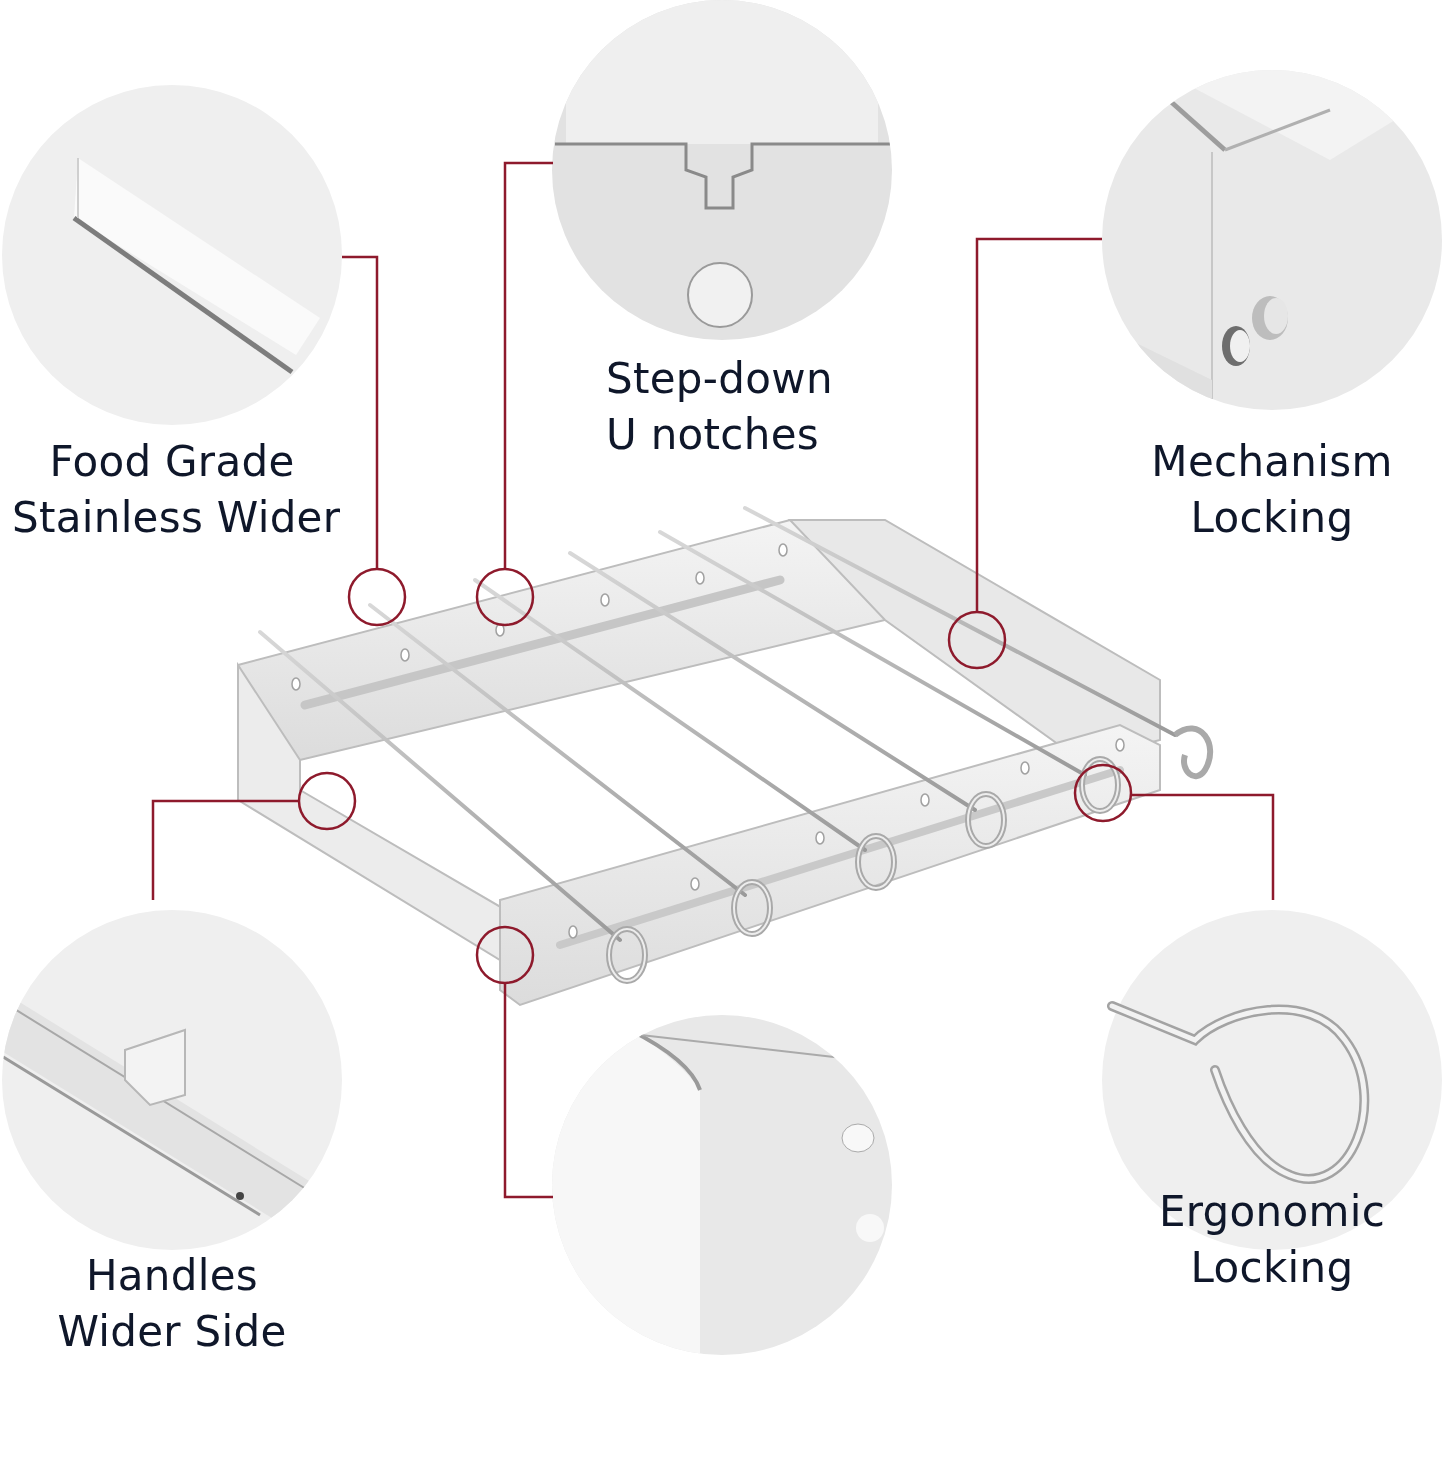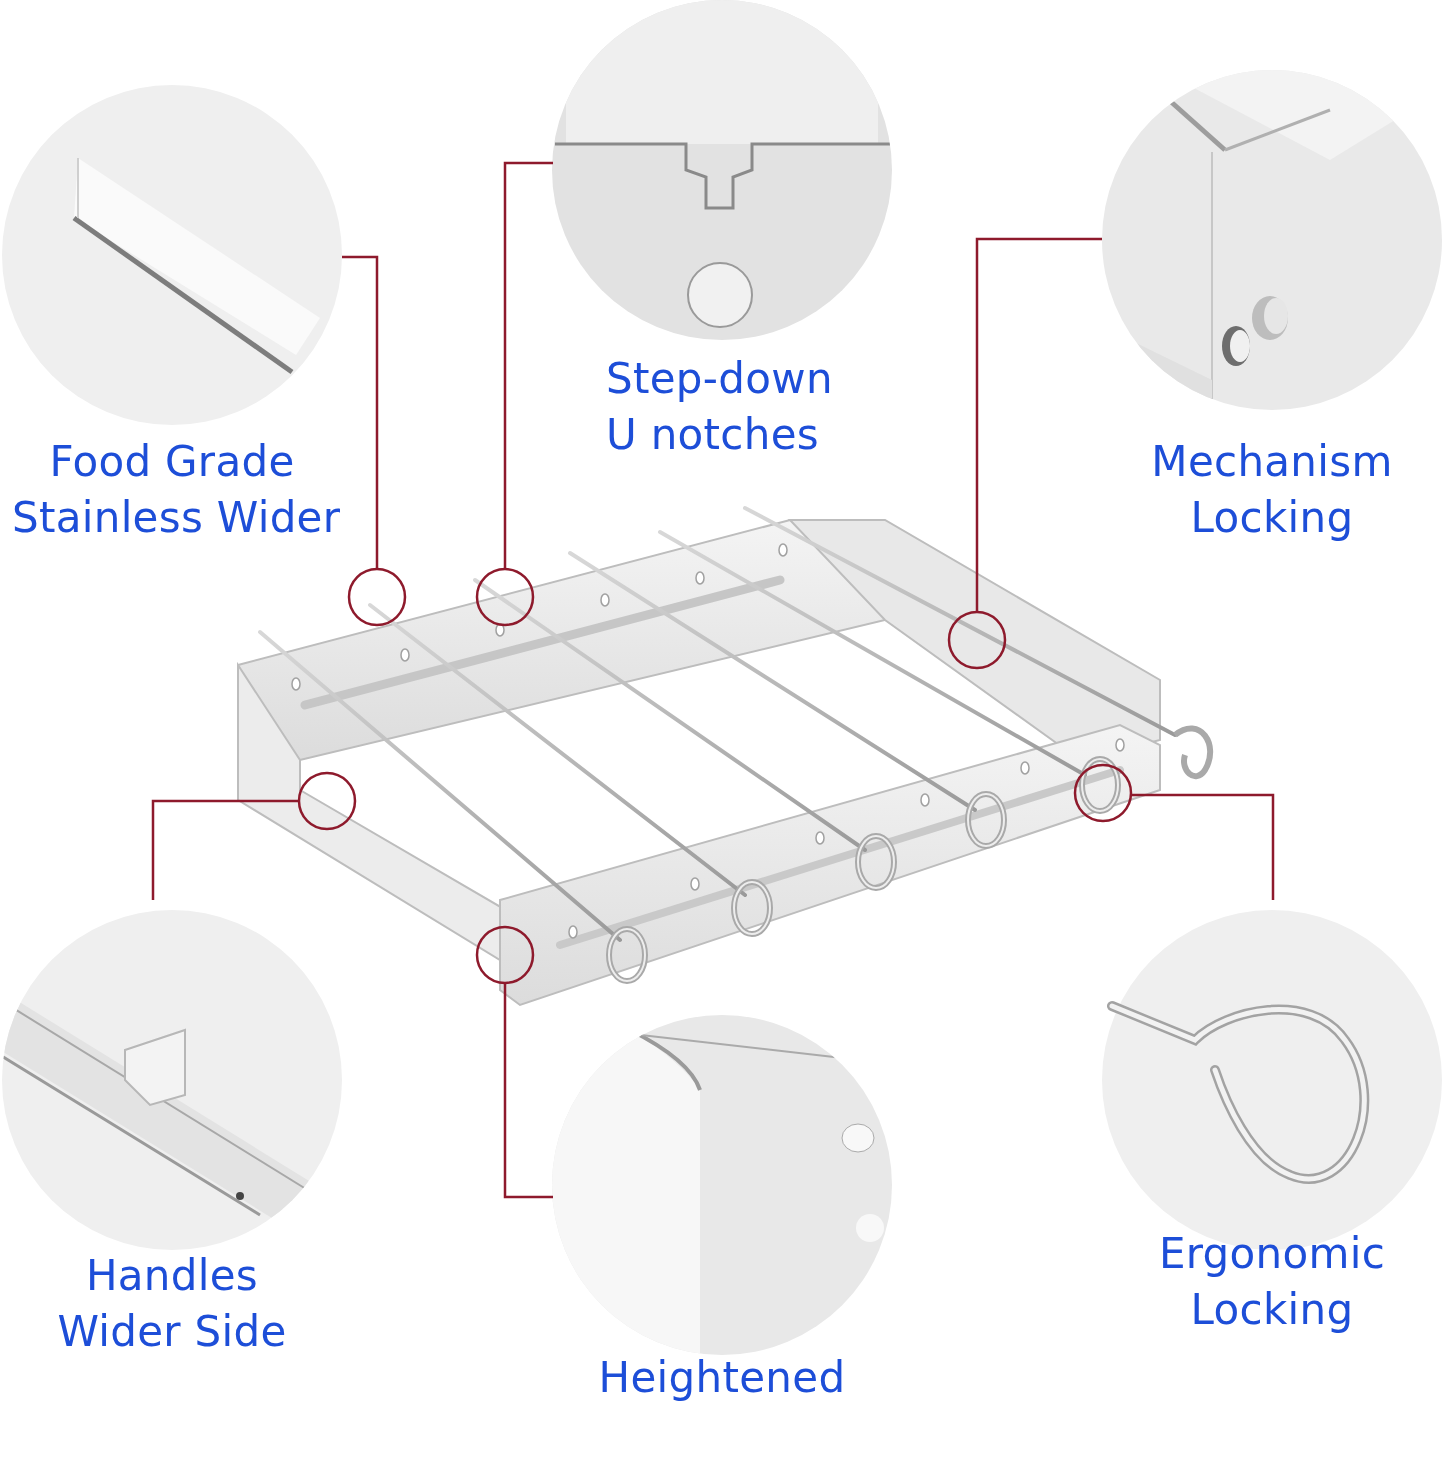--- a/index.html
+++ b/index.html
@@ -1,20 +1,20 @@
 <!DOCTYPE html>
 <html><head>
 <meta charset="utf-8">
 <style>
   html, body { margin: 0; padding: 0; background: #ffffff; }
   body { width: 1445px; height: 1465px; position: relative; overflow: hidden;
          font-family: "DejaVu Sans", sans-serif; color: #0b0b0b; }
   .stage { position: absolute; left: 0; top: 0; width: 1445px; height: 1465px; }
   .label { position: absolute; text-align: center; font-size: 42px; line-height: 56px;
-           letter-spacing: 0.3px; color: #1d4ed8; white-space: nowrap; }
+           letter-spacing: 0.3px; color: #0f172a; white-space: nowrap; }
   .label span { display: block; }
   svg { position: absolute; left: 0; top: 0; }
 </style>
 </head>
 <body>
 
 <div class="stage">
 
   <svg width="1445" height="1465" viewBox="0 0 1445 1465">
     <defs>
@@ -186,21 +186,20 @@
     <span>Mechanism</span>
     <span>Locking</span>
   </div>
 
   <div class="label" style="left:12px; top:1248px; width:320px;">
     <span>Handles</span>
     <span>Wider Side</span>
   </div>
 
   <div class="label" style="left:562px; top:1350px; width:320px;">
-    <span>Heightened</span>
-  </div>
-
-  <div class="label" style="left:1112px; top:1226px; width:320px;">
+  </div>
+
+  <div class="label" style="left:1112px; top:1184px; width:320px;">
     <span>Ergonomic</span>
     <span>Locking</span>
   </div>
 
 </div>
 
 </body></html>

